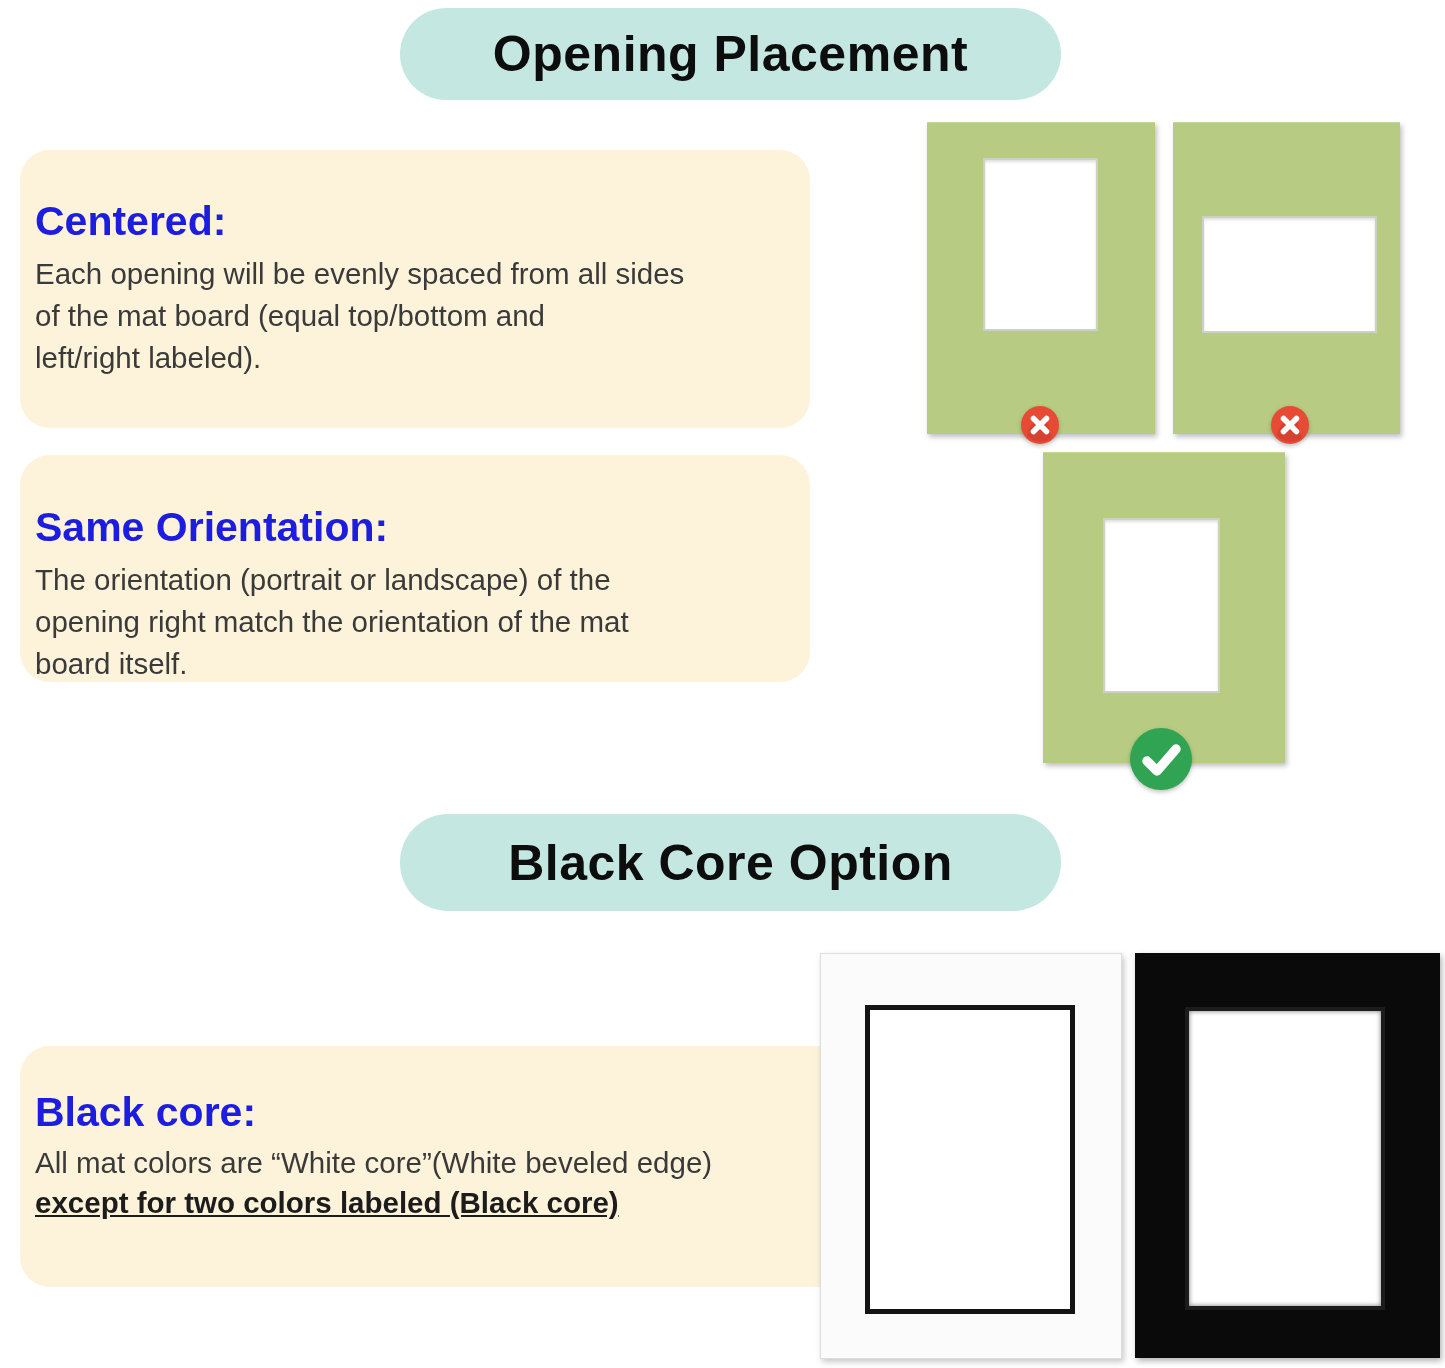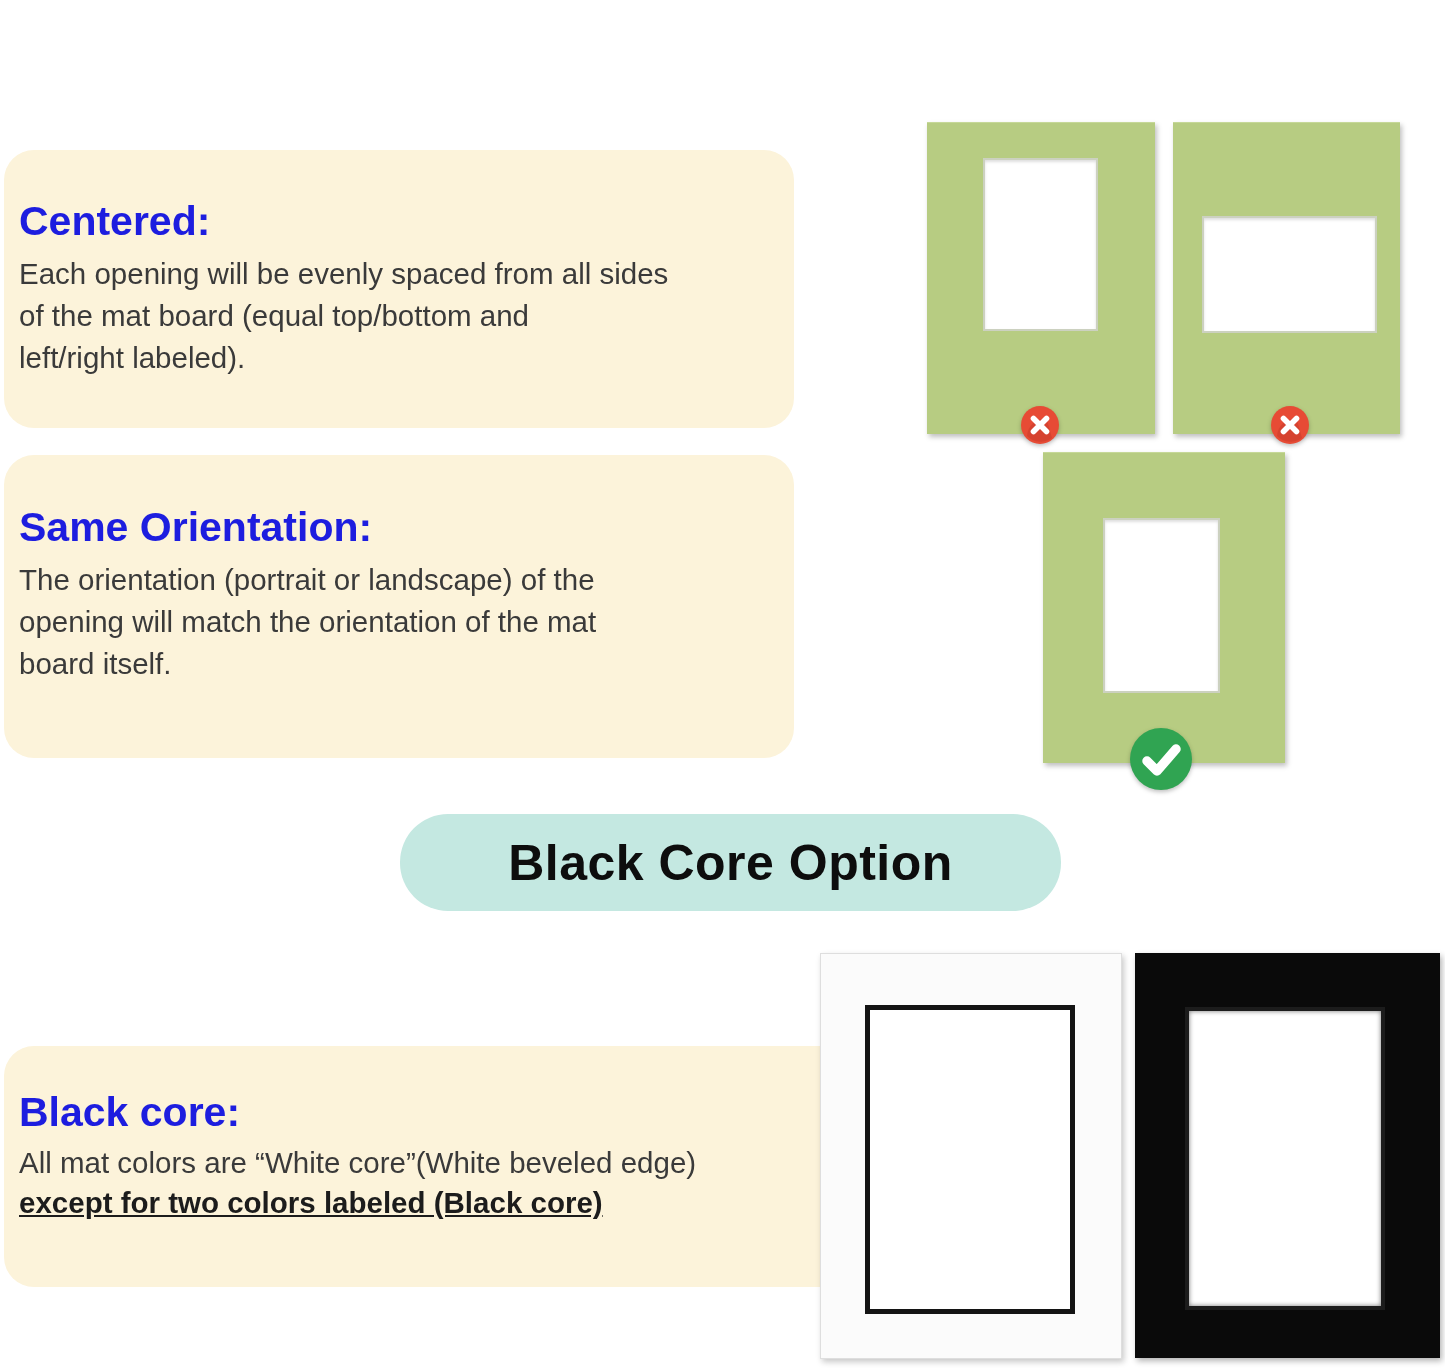--- a/index.html
+++ b/index.html
@@ -12,25 +12,25 @@
     position:absolute;left:400px;width:661px;background:#c4e8e1;border-radius:48px;
     display:flex;align-items:center;justify-content:center;
   }
   .pill-1{top:8px;height:92px;}
   .pill-2{top:814px;height:97px;}
   .pill span{
     font-size:50px;font-weight:bold;color:#0d0d0d;letter-spacing:0.5px;
   }
   
   .card{
-    position:absolute;left:4px;background:#fcf3da;border-radius:30px;box-sizing:border-box;
+    position:absolute;left:20px;background:#fcf3da;border-radius:30px;box-sizing:border-box;
     padding:0 12px 0 15px;
   }
   .card-1{top:150px;width:790px;height:278px;}
-  .card-2{top:455px;width:790px;height:303px;}
+  .card-2{top:455px;width:790px;height:227px;}
   .card-3{top:1046px;width:943px;height:241px;}
   .card h2{
     margin:0;font-size:41px;font-weight:bold;color:#1d1ddf;line-height:44px;
   }
   .card-1 h2{padding-top:49px;}
   .card-2 h2{padding-top:50px;}
   .card-3 h2{padding-top:44px;}
   .card .body{margin-top:10px;}
   .card-3 .body{margin-top:9px;}
   .card .line{
@@ -79,35 +79,38 @@
     position:absolute;left:50px;top:54px;width:200px;height:303px;
     background:#ffffff;box-sizing:border-box;border:4px solid #1c1c1c;
     box-shadow:inset 0 0 5px rgba(0,0,0,0.55);
   }
 </style>
 </head>
 <body>
 
 <div class="canvas">
 
+  <div class="pill pill-1">
+    <span>Opening Placement</span>
+  </div>
 
   <div class="card card-1">
     <h2>Centered:</h2>
     <div class="body">
       <div class="line">Each opening will be evenly spaced from all sides</div>
       <div class="line">of the mat board (equal top/bottom and</div>
       <div class="line">left/right labeled).</div>
     </div>
   </div>
 
   <div class="card card-2">
     <h2>Same Orientation:</h2>
     <div class="body">
       <div class="line">The orientation (portrait or landscape) of the</div>
-      <div class="line">opening will match the orientation of the mat</div>
+      <div class="line">opening right match the orientation of the mat</div>
       <div class="line">board itself.</div>
     </div>
   </div>
 
   <div class="mat mat-a">
     <div class="opening opening-a"></div>
   </div>
   <div class="mat mat-b">
     <div class="opening opening-b"></div>
   </div>

